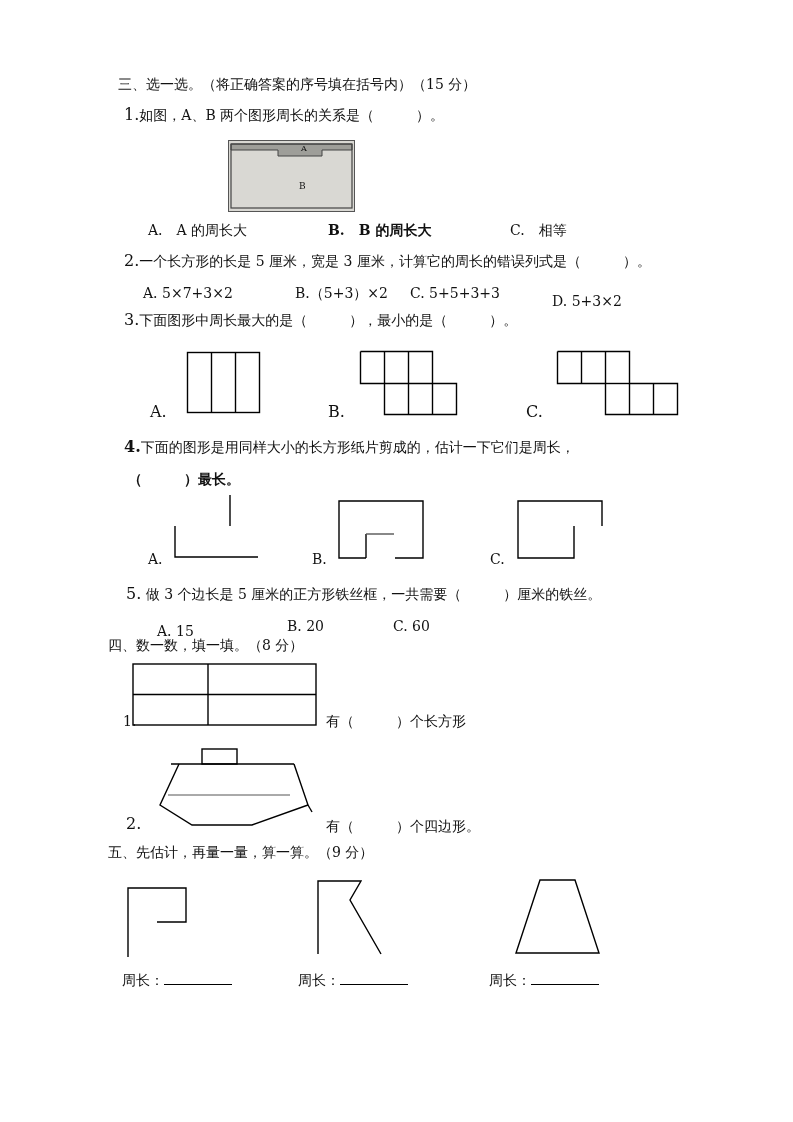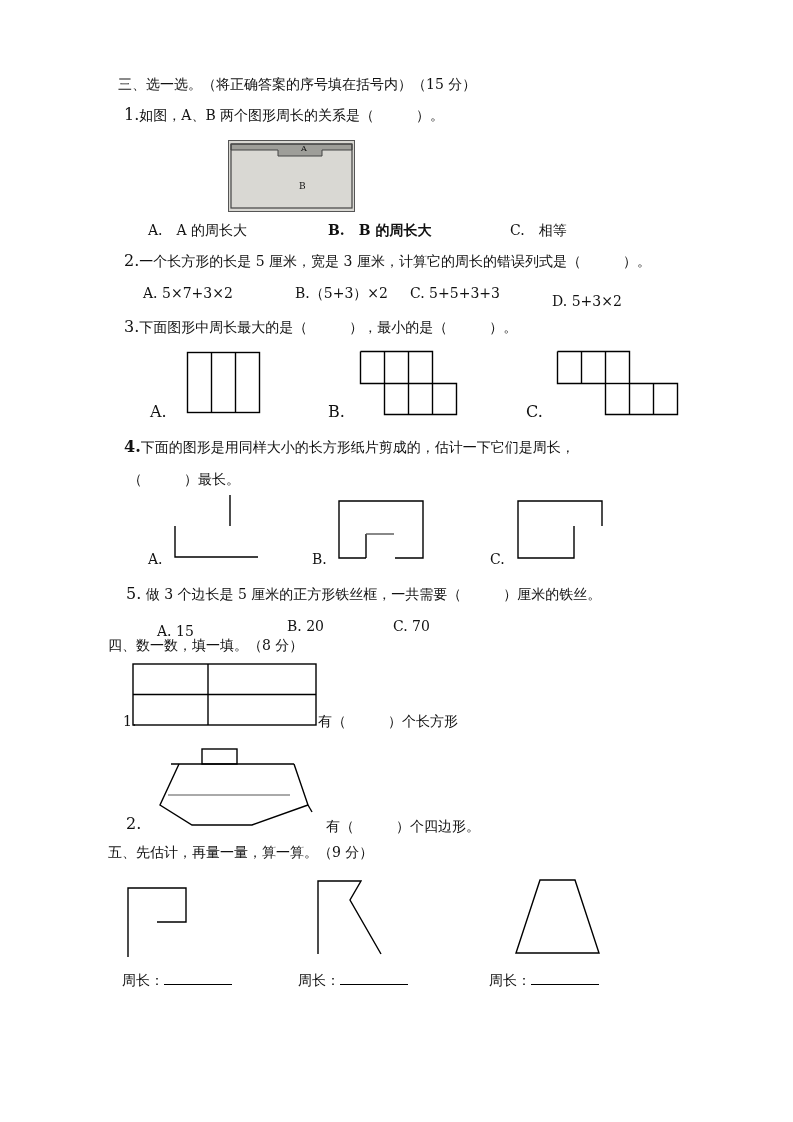--- a/index.html
+++ b/index.html
@@ -34,21 +34,21 @@
 <div class="t" style="left:510px; top:221px;">C.　相等</div>
 
 <div class="t" style="left:124px; top:252px;">
   <span class="big">2.</span><span>一个长方形的长是 5 厘米，宽是 3 厘米，计算它的周长的错误列式是（　　　）。</span>
 </div>
 <div class="t" style="left:143px; top:284px;">A. 5×7+3×2</div>
 <div class="t" style="left:273px; top:284px;margin-left:22px;">B.（5+3）×2</div>
 <div class="t" style="left:410px; top:284px;">C. 5+5+3+3</div>
 <div class="t" style="left:552px; top:284px;margin-top:8px;">D. 5+3×2</div>
 
-<div class="t" style="left:124px; top:318px;">
+<div class="t" style="left:124px; top:311px;">
   <span class="big">3.</span><span>下面图形中周长最大的是（　　　），最小的是（　　　）。</span>
 </div>
 <div class="t big" style="left:150px; top:403px;">A.</div>
 <svg class="fig" style="left:187px; top:352px;" width="74" height="62">
   <rect x="0.5" y="0.5" width="72" height="60"></rect>
   <line x1="24.5" y1="0.5" x2="24.5" y2="60.5"></line>
   <line x1="48.5" y1="0.5" x2="48.5" y2="60.5"></line>
 </svg>
 <div class="t big" style="left:328px; top:403px;">B.</div>
 <svg class="fig" style="left:360px; top:351px;" width="98" height="64">
@@ -64,21 +64,21 @@
   <line x1="24.5" y1="0.5" x2="24.5" y2="32.5"></line>
   <line x1="48.5" y1="0.5" x2="48.5" y2="32.5"></line>
   <line x1="48.5" y1="32.5" x2="72.5" y2="32.5"></line>
   <line x1="72.5" y1="32.5" x2="72.5" y2="63.5"></line>
   <line x1="96.5" y1="32.5" x2="96.5" y2="63.5"></line>
 </svg>
 
 <div class="t" style="left:124px; top:438px;">
   <span class="big" style="font-weight:bold;">4.</span><span>下面的图形是用同样大小的长方形纸片剪成的，估计一下它们是周长，</span>
 </div>
-<div class="t" style="left:128px; top:470px;">（　　　）最长。</div>
+<div class="t" style="left:128px; top:470px;font-weight:bold;">（　　　）最长。</div>
 <div class="t" style="left:148px; top:550px;">A.</div>
 <svg class="fig" style="left:174px; top:495px;" width="86" height="64">
   <line x1="56" y1="0" x2="56" y2="31"></line>
   <polyline points="1,31 1,62 84,62"></polyline>
 </svg>
 <div class="t" style="left:312px; top:550px;">B.</div>
 <svg class="fig" style="left:338px; top:500px;" width="88" height="60">
   <polyline points="28,58 1,58 1,1 85,1 85,58 57,58"></polyline>
   <polyline points="28,58 28,34"></polyline>
   <line x1="28" y1="34" x2="56" y2="34" style="stroke:#555;"></line>
@@ -86,30 +86,30 @@
 <div class="t" style="left:490px; top:550px;">C.</div>
 <svg class="fig" style="left:517px; top:500px;" width="88" height="60">
   <polyline points="85,26 85,1 1,1 1,58 57,58 57,26"></polyline>
 </svg>
 
 <div class="t" style="left:126px; top:585px;text-align:center;">
   <span class="big">5.</span>&nbsp;<span>做 3 个边长是 5 厘米的正方形铁丝框，一共需要（　　　）厘米的铁丝。</span>
 </div>
 <div class="t" style="left:157px; top:622px;">A. 15</div>
 <div class="t" style="left:275px; top:617px;margin-left:12px;">B. 20</div>
-<div class="t" style="left:393px; top:617px;">C. 70</div>
+<div class="t" style="left:393px; top:617px;">C. 60</div>
 
 <div class="t" style="left:108px; top:636px;">四、数一数，填一填。（8 分）</div>
 <svg class="fig" style="left:132px; top:663px;" width="186" height="64">
   <rect x="1" y="1" width="183" height="61"></rect>
   <line x1="1" y1="31.5" x2="184" y2="31.5"></line>
   <line x1="76" y1="1" x2="76" y2="62"></line>
 </svg>
 <div class="t" style="left:123px; top:712px;">1.</div>
-<div class="t" style="left:318px; top:712px;">有（　　　）个长方形</div>
+<div class="t" style="left:326px; top:712px;">有（　　　）个长方形</div>
 
 <svg class="fig" style="left:158px; top:748px;" width="162" height="80">
   <rect x="44" y="1" width="35" height="15"></rect>
   <line x1="13" y1="16" x2="136" y2="16"></line>
   <polyline points="21,16 2,57 34,77 94,77 150,57 136,16"></polyline>
   <line x1="10" y1="47" x2="132" y2="47" style="stroke:#555; stroke-width:1"></line>
   <line x1="150" y1="57" x2="154" y2="64"></line>
 </svg>
 <div class="t big" style="left:126px; top:815px;">2.</div>
 <div class="t" style="left:326px; top:817px;">有（　　　）个四边形。</div>

